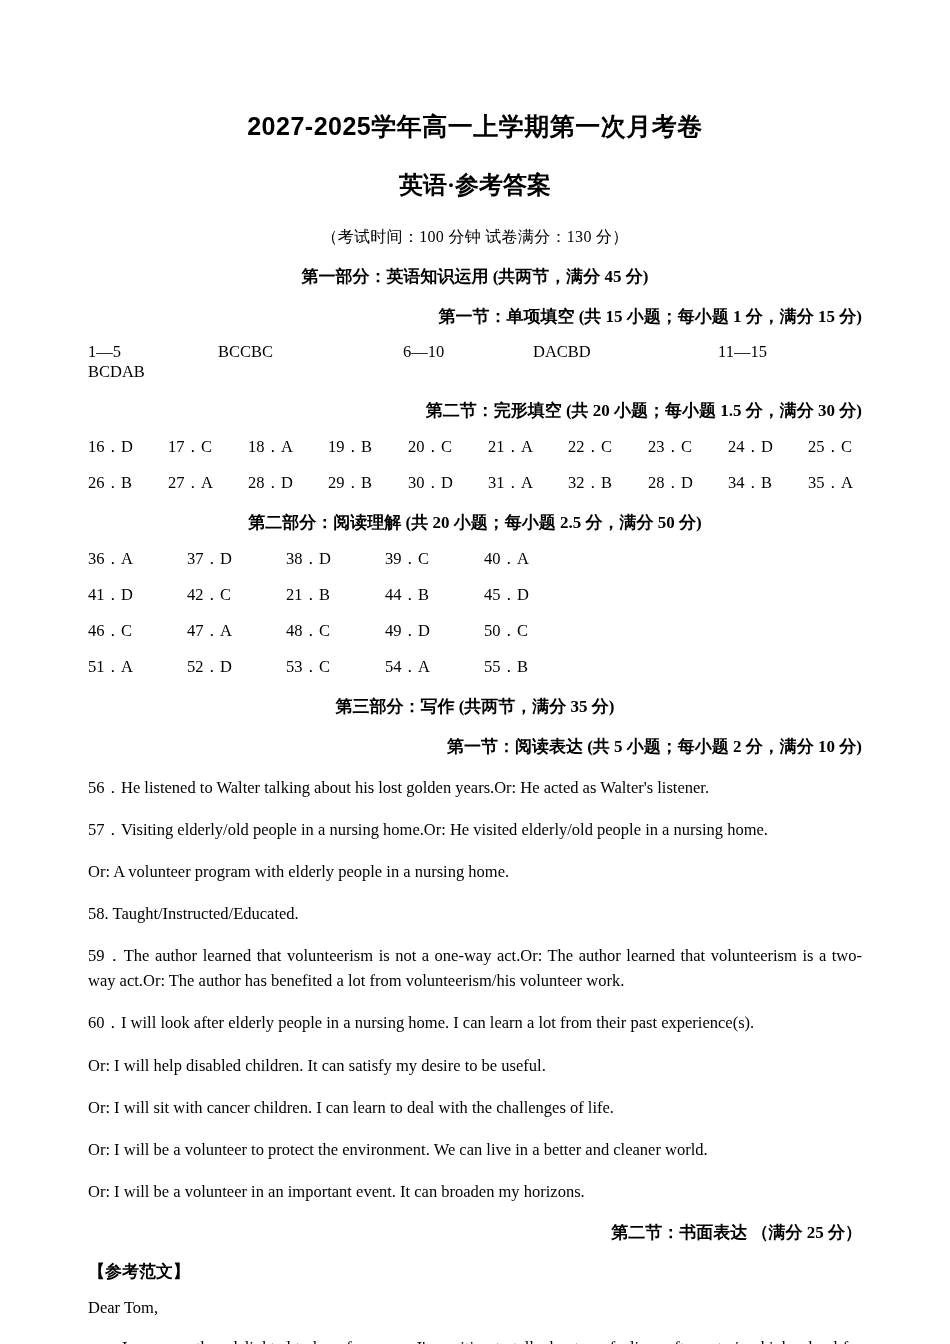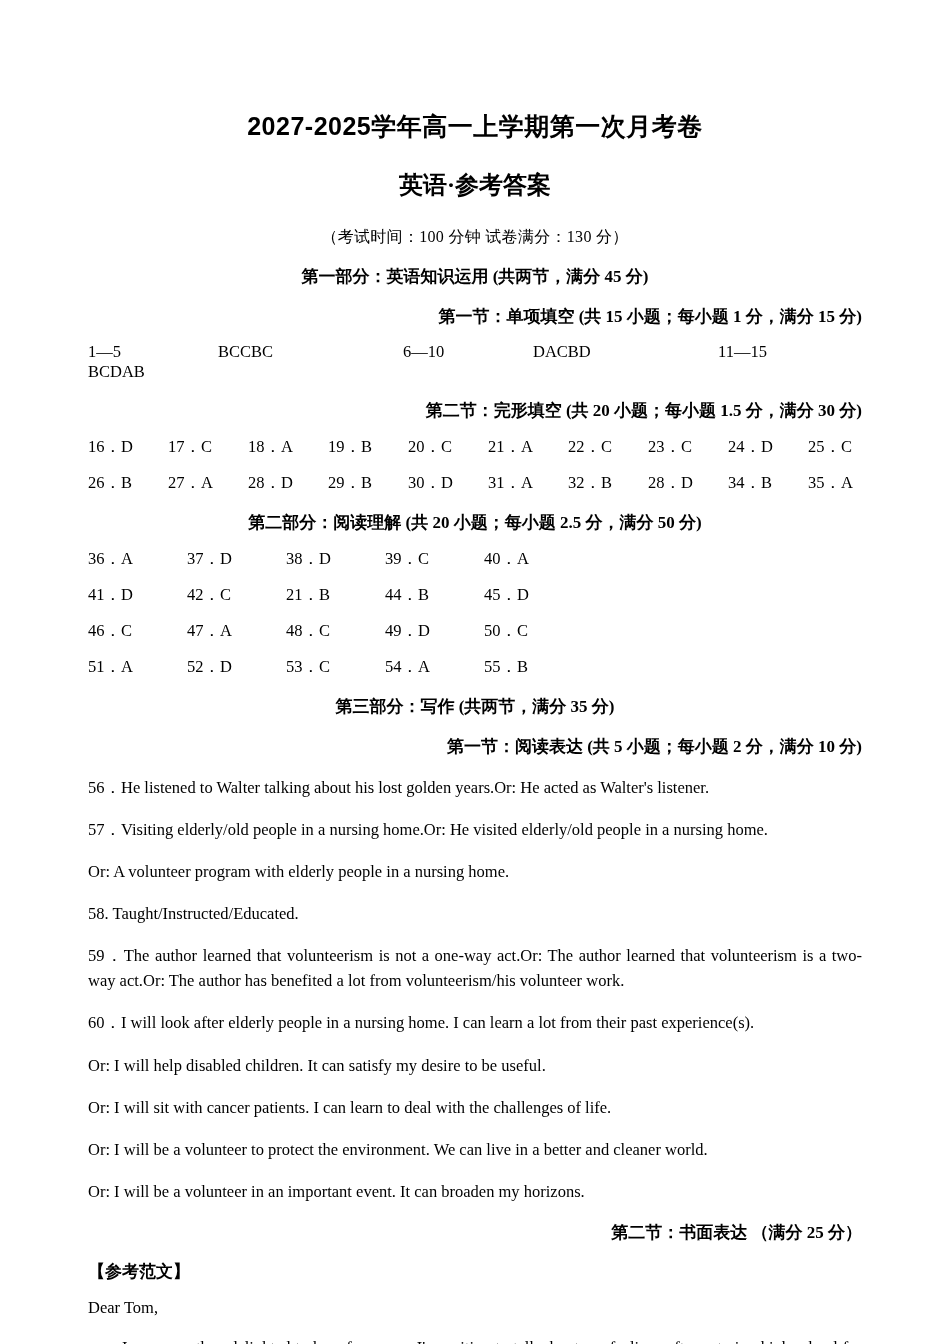--- a/index.html
+++ b/index.html
@@ -181,21 +181,21 @@
 
   <div class="sub-head">第一节：阅读表达 (共 5 小题；每小题 2 分，满分 10 分)</div>
 
   <div class="para">56．He listened to Walter talking about his lost golden years.Or: He acted as Walter's listener.</div>
   <div class="para">57．Visiting elderly/old people in a nursing home.Or: He visited elderly/old people in a nursing home.</div>
   <div class="para">Or: A volunteer program with elderly people in a nursing home.</div>
   <div class="para">58. Taught/Instructed/Educated.</div>
   <div class="para">59．The author learned that volunteerism is not a one-way act.Or: The author learned that volunteerism is a two-way act.Or: The author has benefited a lot from volunteerism/his volunteer work.</div>
   <div class="para">60．I will look after elderly people in a nursing home. I can learn a lot from their past experience(s).</div>
   <div class="para">Or: I will help disabled children. It can satisfy my desire to be useful.</div>
-  <div class="para">Or: I will sit with cancer patients. I can learn to deal with the challenges of life.</div>
+  <div class="para">Or: I will sit with cancer children. I can learn to deal with the challenges of life.</div>
   <div class="para">Or: I will be a volunteer to protect the environment. We can live in a better and cleaner world.</div>
   <div class="para">Or: I will be a volunteer in an important event. It can broaden my horizons.</div>
 
   <div class="sub-head">第二节：书面表达 （满分 25 分）</div>
 
   <div class="bracket-head">【参考范文】</div>
 
   <div class="letter-line">Dear Tom,</div>
   <div class="para indent">I am more than delighted to hear from you. I'm writing to talk about my feelings after entering high school for two months in reply to your last letter.</div>
 

